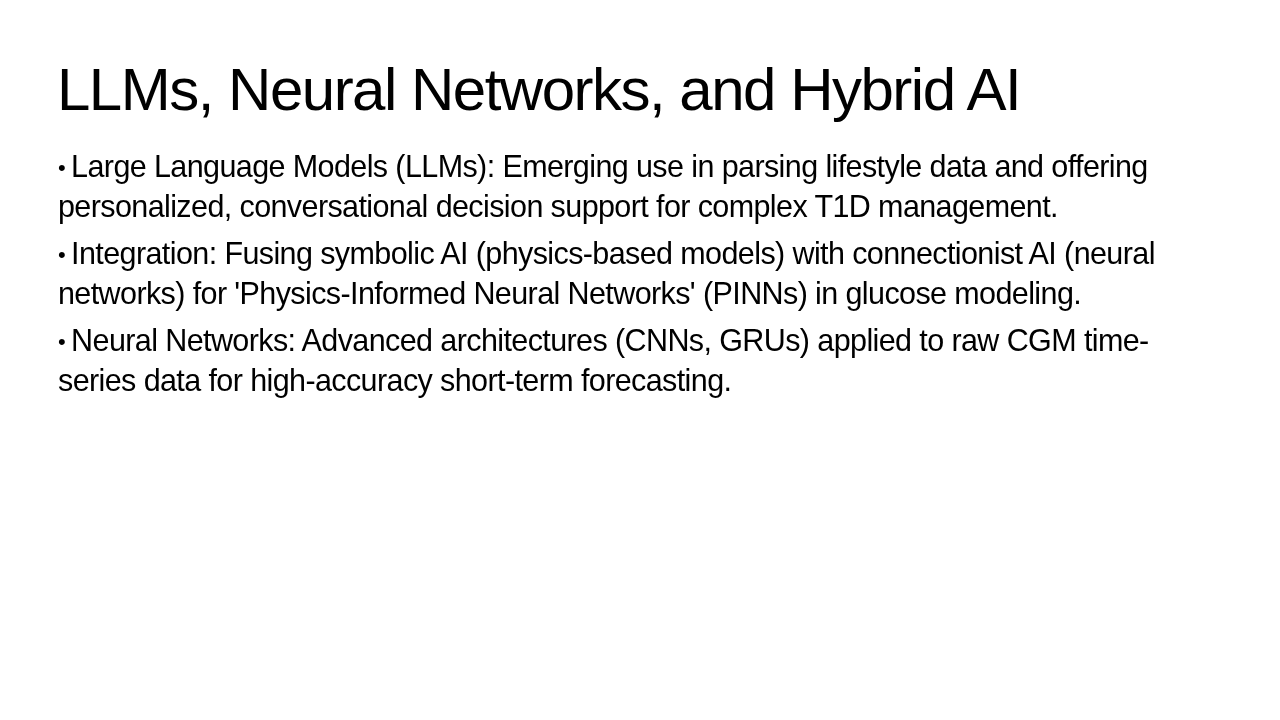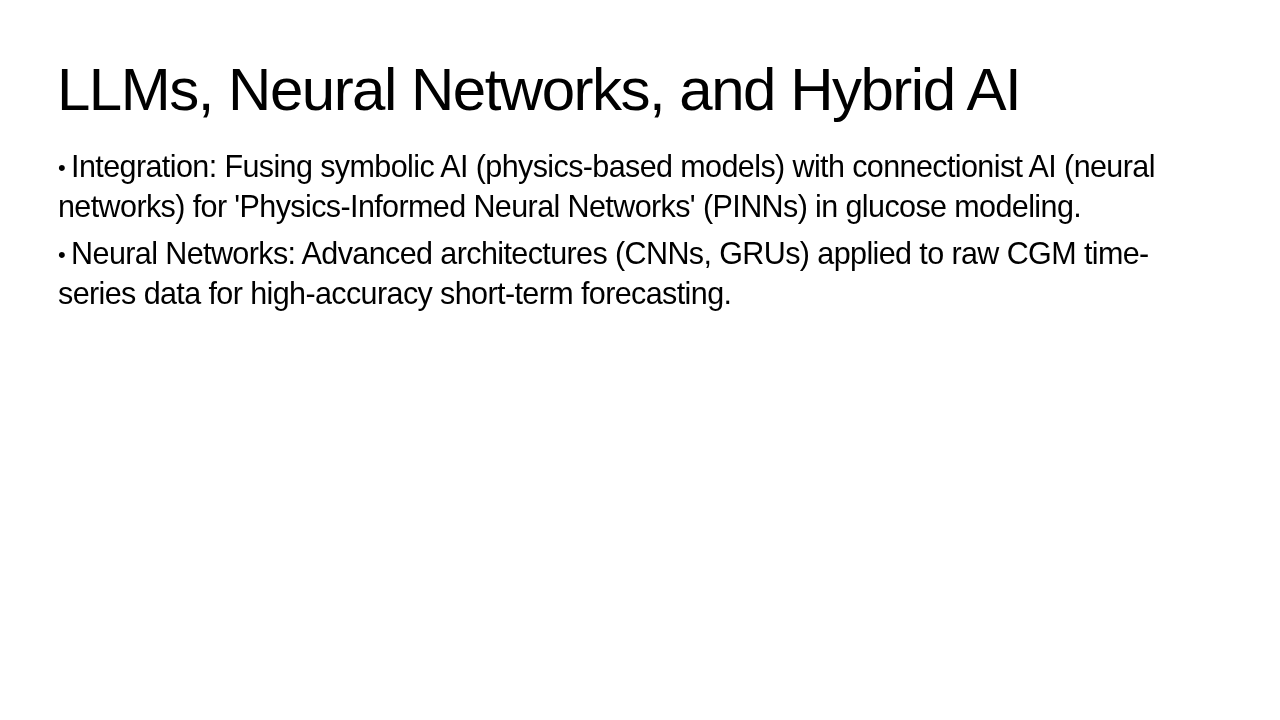--- a/index.html
+++ b/index.html
@@ -52,19 +52,22 @@
     }
   </style>
 </head>
 <body>
 
 <div class="slide">
   <h1 class="title">LLMs, Neural Networks, and Hybrid AI</h1>
 
   <ul class="bullets">
     <li class="bullet">
+      <span class="bullet-marker">•</span><span>Large Language Models (LLMs): Emerging use in parsing lifestyle data and offering personalized, conversational decision support for complex T1D management.</span>
+    </li>
+    <li class="bullet">
       <span class="bullet-marker">•</span><span>Integration: Fusing symbolic AI (physics-based models) with connectionist AI (neural networks) for 'Physics-Informed Neural Networks' (PINNs) in glucose modeling.</span>
     </li>
     <li class="bullet">
       <span class="bullet-marker">•</span><span>Neural Networks: Advanced architectures (CNNs, GRUs) applied to raw CGM time-series data for high-accuracy short-term forecasting.</span>
     </li>
   </ul>
 </div>
 
 </body></html>

